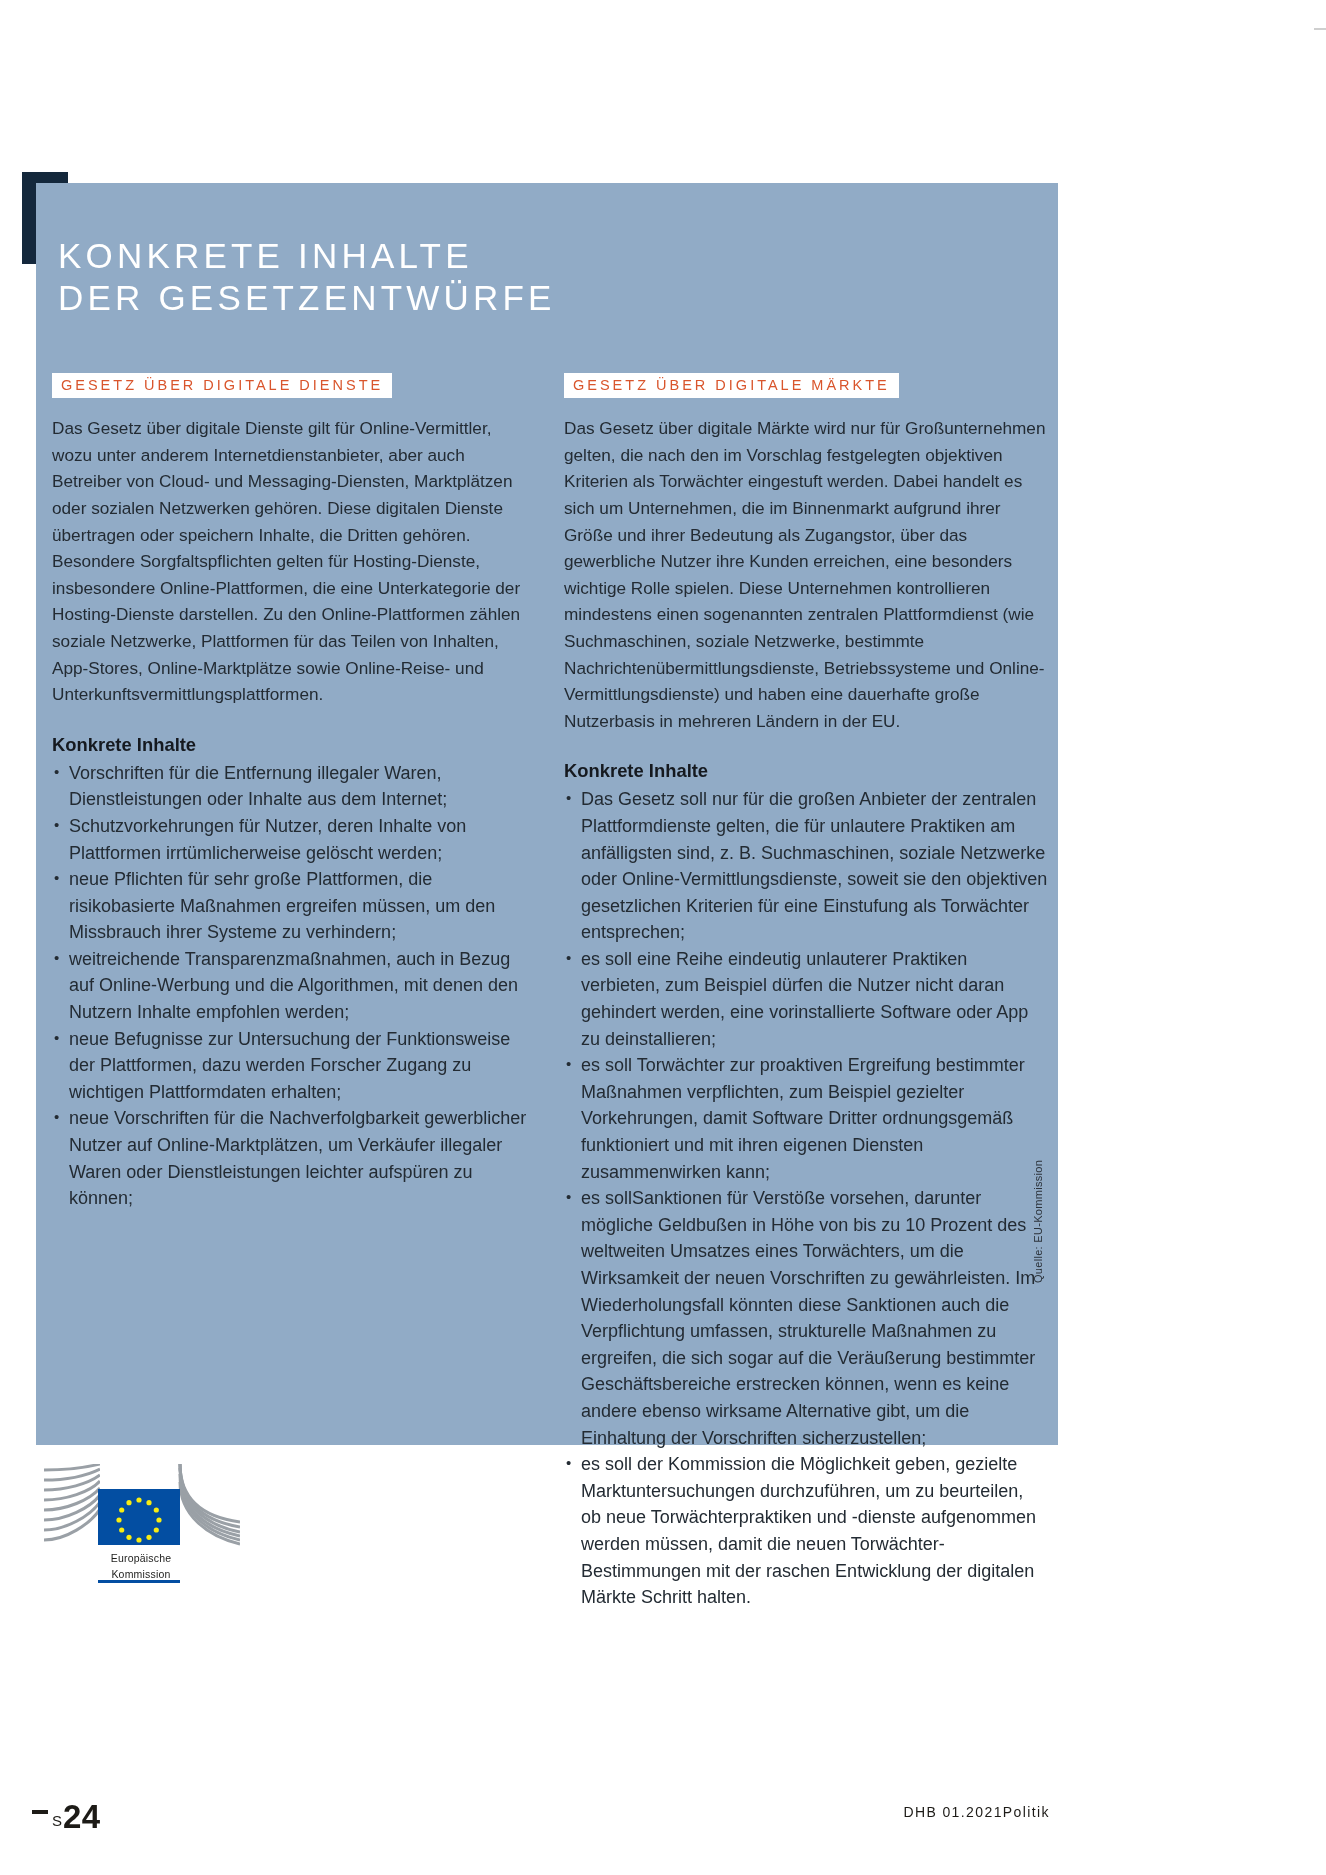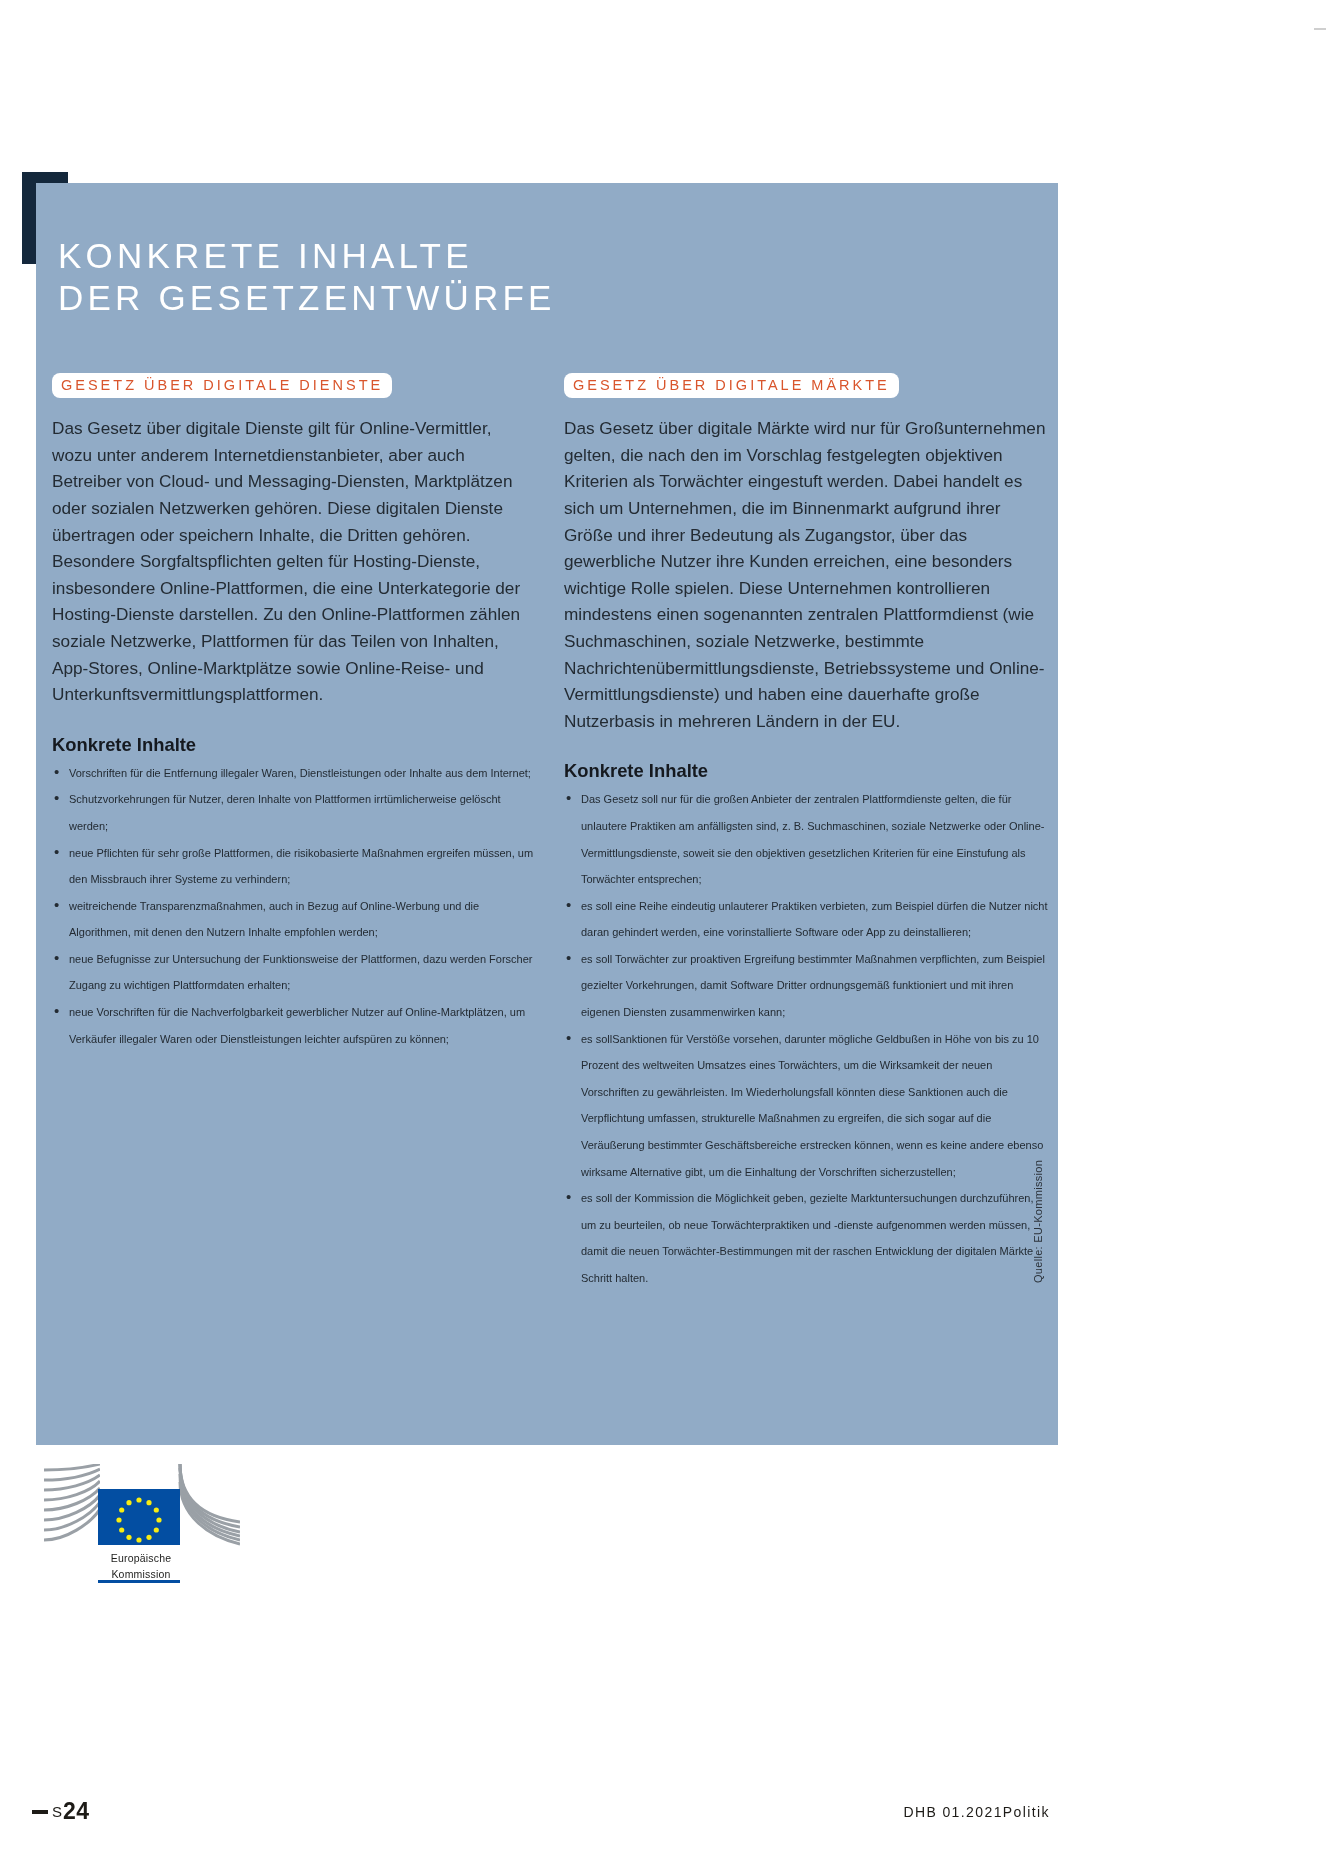--- a/index.html
+++ b/index.html
@@ -83,21 +83,20 @@
   .kicker {
     display: inline-block;
     background: #ffffff;
     color: #d9552c;
     font-size: 14.5px;
     letter-spacing: 3.0px;
     padding: 5px 9px 6px 9px;
     line-height: 14px;
     font-weight: 400;
     white-space: nowrap;
-    border-radius: 8px;
   }
 
   .body-text {
     color: #232b33;
     font-size: 17.2px;
     line-height: 26.6px;
     text-align: left;
     font-stretch: condensed;
     hyphens: manual;
   }
@@ -110,21 +109,21 @@
     margin-top: 24px;
     margin-bottom: 2px;
     font-stretch: condensed;
   }
 
   ul.bullets {
     list-style: none;
     margin: 0;
     padding: 0;
     color: #232b33;
-    font-size: 11px;
+    font-size: 18px;
     line-height: 26.6px;
     font-stretch: condensed;
   }
   ul.bullets li {
     position: relative;
     padding-left: 17px;
     margin: 0 0 0 0;
   }
   ul.bullets li::before {
     content: "\2022";
@@ -218,21 +217,21 @@
     color: #1d1b17;
     white-space: nowrap;
     font-stretch: condensed;
   }
   .folio-left .s {
     font-size: 15px;
     letter-spacing: 1px;
     vertical-align: 2px;
   }
   .folio-left .num {
-    font-size: 23px;
+    font-size: 33px;
     font-weight: 700;
     letter-spacing: .5px;
   }
   .folio-dash {
     position: absolute;
     left: -4px;
     top: 12px;
     width: 16px;
     height: 4px;
     background: #1d1b17;

